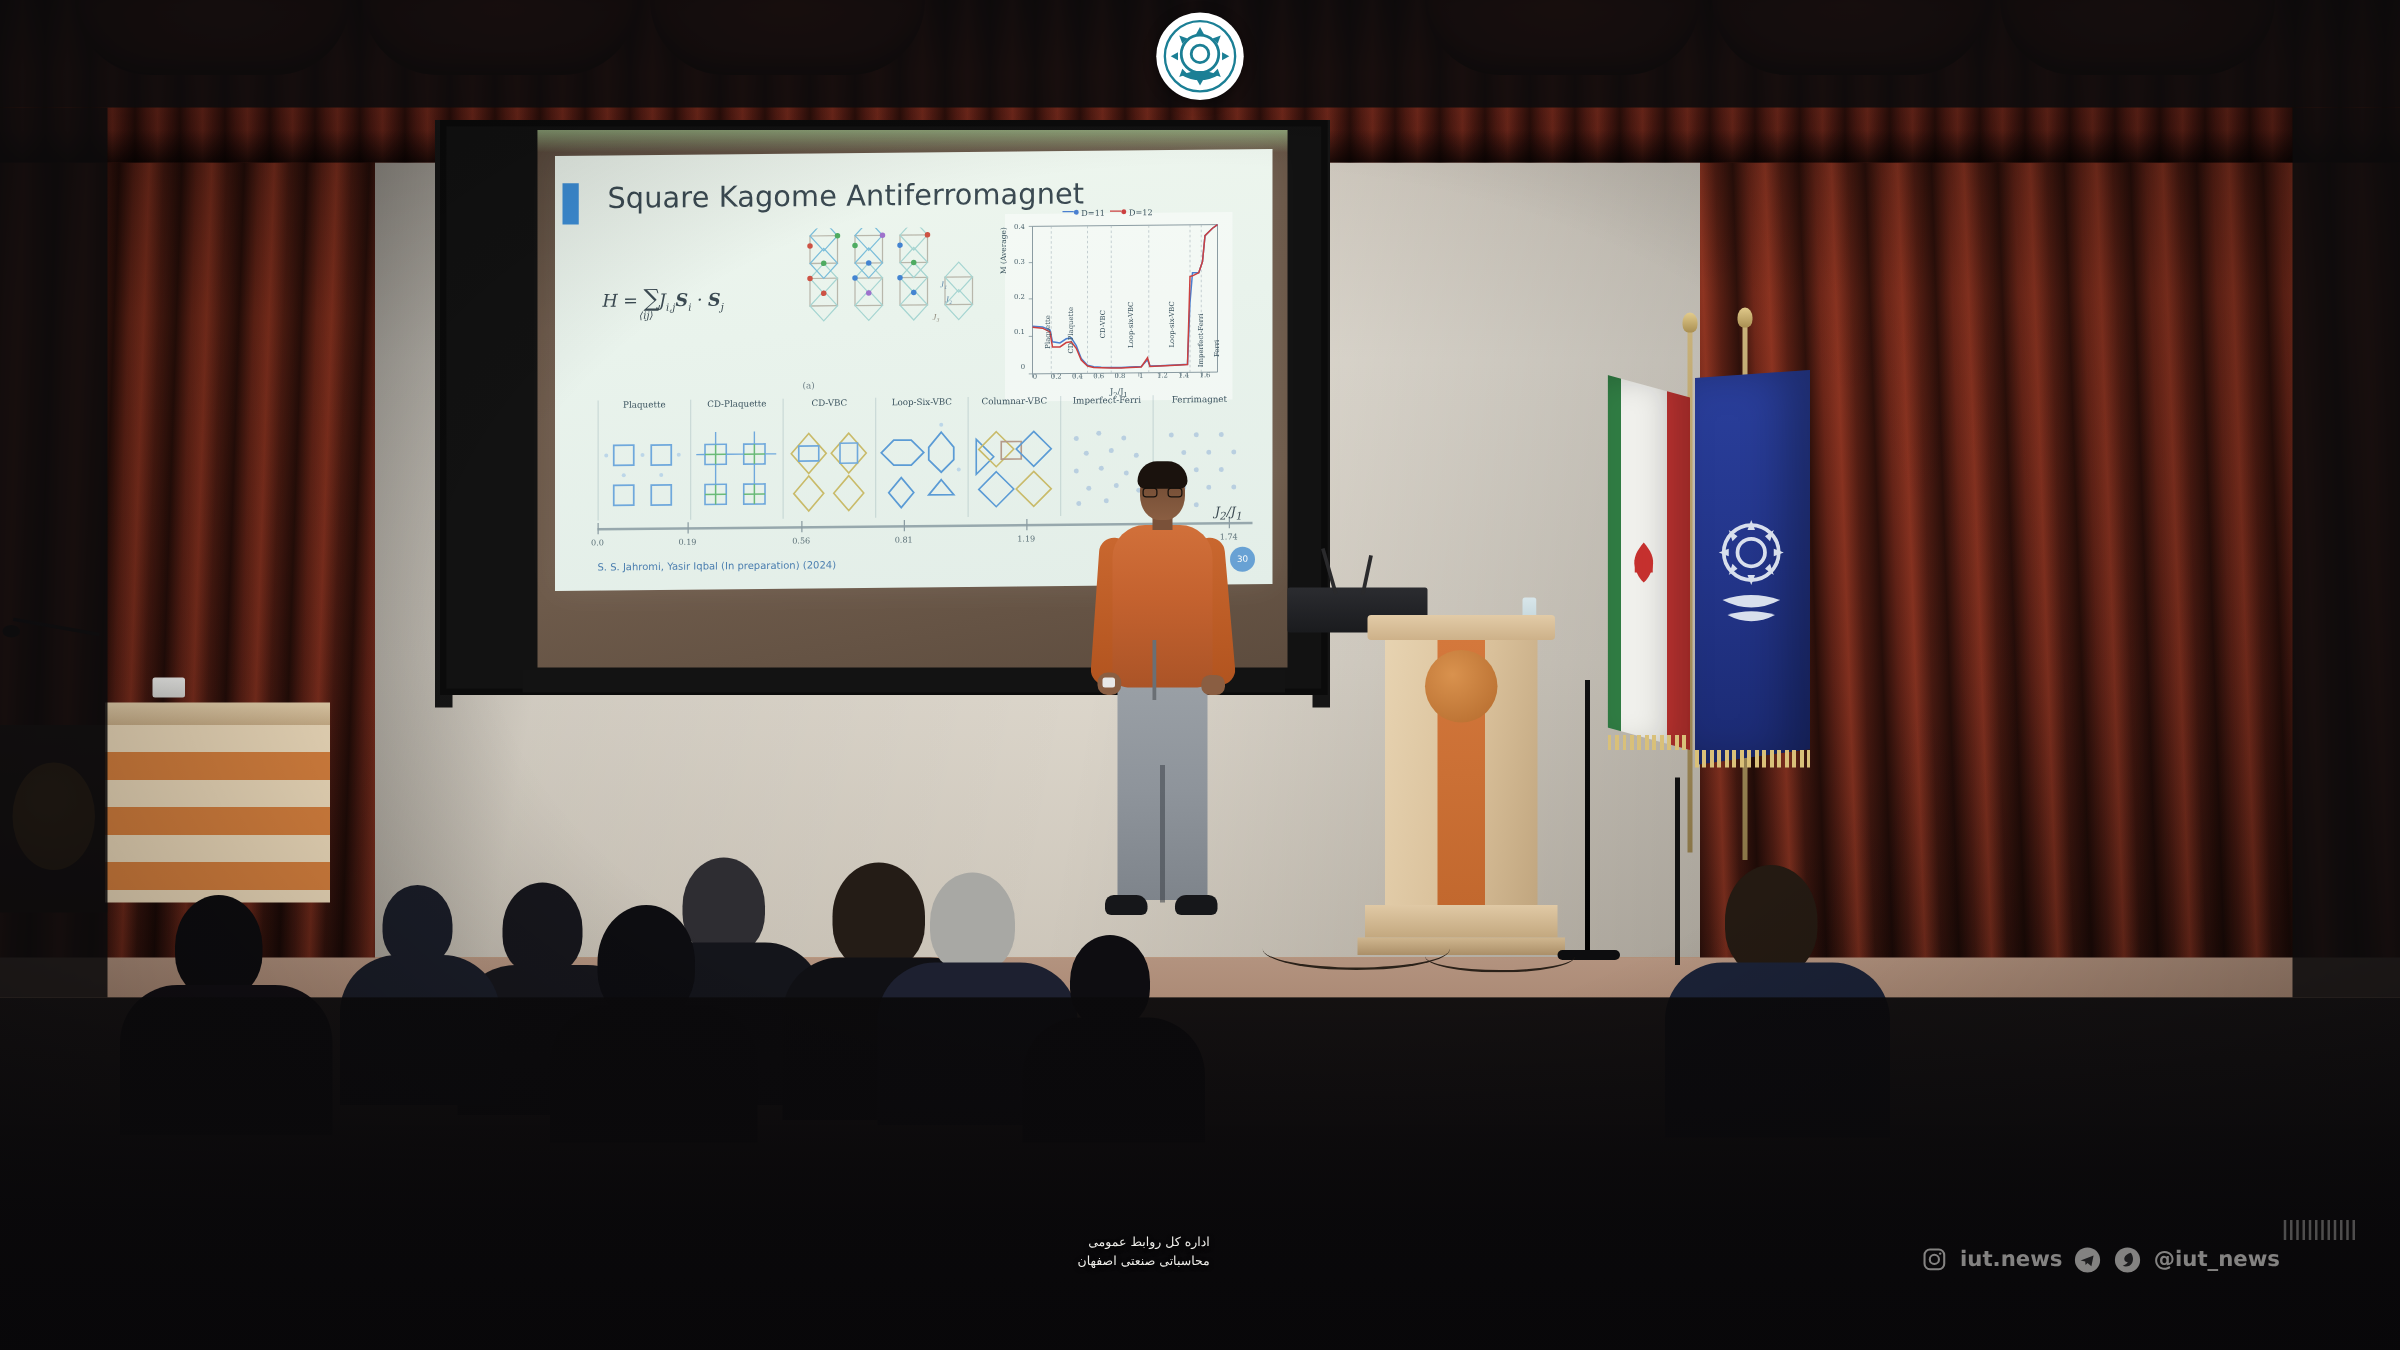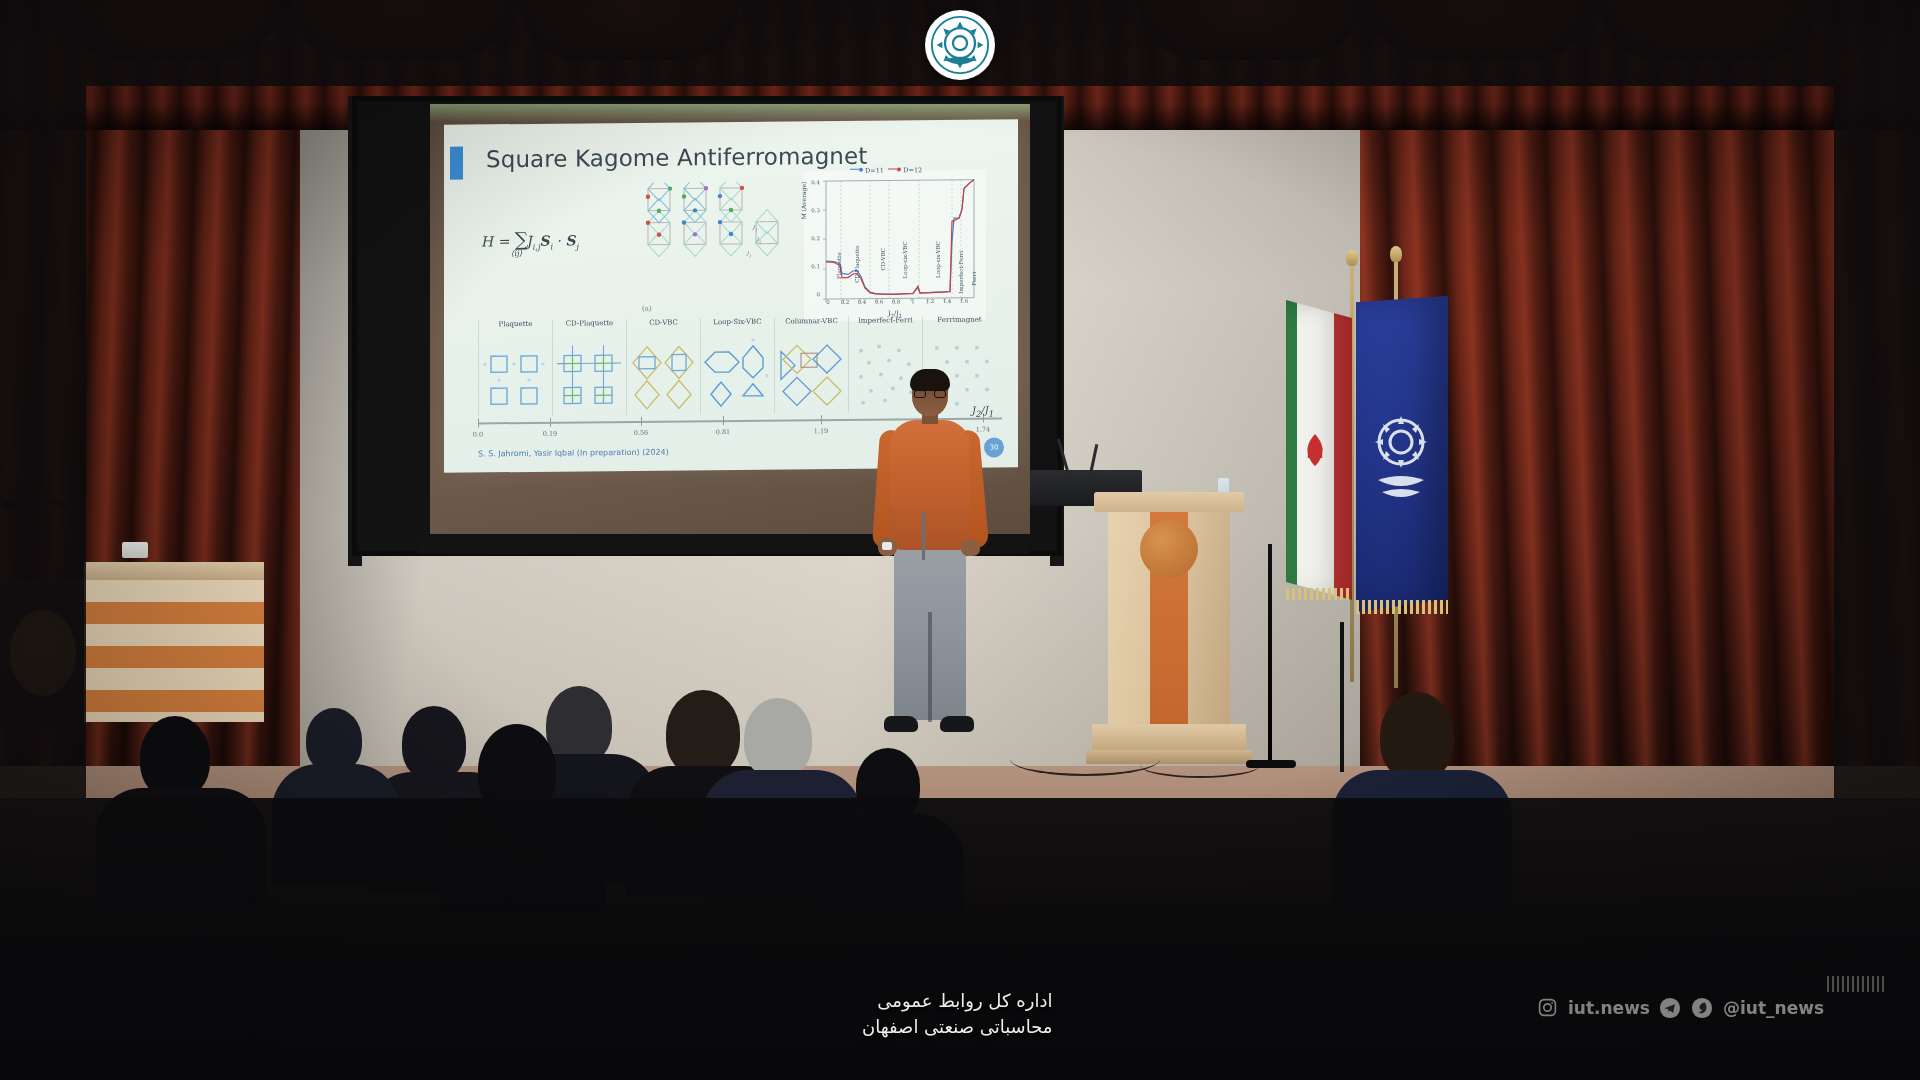--- a/index.html
+++ b/index.html
@@ -241,21 +241,21 @@
   .mask-right { left:1834px; top:86px; width:86px; height:712px; }
 
   
   .caption-band { position:absolute; left:0; bottom:0; width:1920px; height:282px; z-index:32;
                   background:linear-gradient(180deg,rgba(10,9,11,.55) 0%,rgba(10,9,11,.78) 35%,rgba(8,7,9,.92) 100%); }
   .headline { position:absolute; right:1020px; top:998px; z-index:36; color:#f3f1ee;
               font-size:22px; font-weight:bold; direction:rtl; white-space:nowrap;
               font-family:"DejaVu Sans","Liberation Sans",sans-serif;
               text-shadow:0 1px 4px rgba(0,0,0,.9); }
   .org { position:absolute; left:862px; top:988px; z-index:36; direction:rtl;
-         color:#efeeea; font-size:18px; line-height:1.45; font-family:"DejaVu Sans","Liberation Sans",sans-serif;
+         color:#efeeea; font-size:10px; line-height:1.45; font-family:"DejaVu Sans","Liberation Sans",sans-serif;
          text-shadow:0 1px 4px rgba(0,0,0,.9); }
   .socials { position:absolute; left:1536px; top:996px; z-index:36; display:flex; align-items:center;
              gap:9px; color:#cfcdca; font-size:17px; font-weight:bold;
              font-family:"DejaVu Sans","Liberation Sans",sans-serif; opacity:.62; }
   .soc-ic { width:23px; height:23px; display:inline-flex; align-items:center; justify-content:center; }
   .divider-dots { position:absolute; right:36px; top:976px; z-index:36; display:flex; gap:3px; opacity:.35; }
   .divider-dots i { width:2px; height:16px; background:#cfcdca; display:block; }
 </style>
 </head>
 <body>

